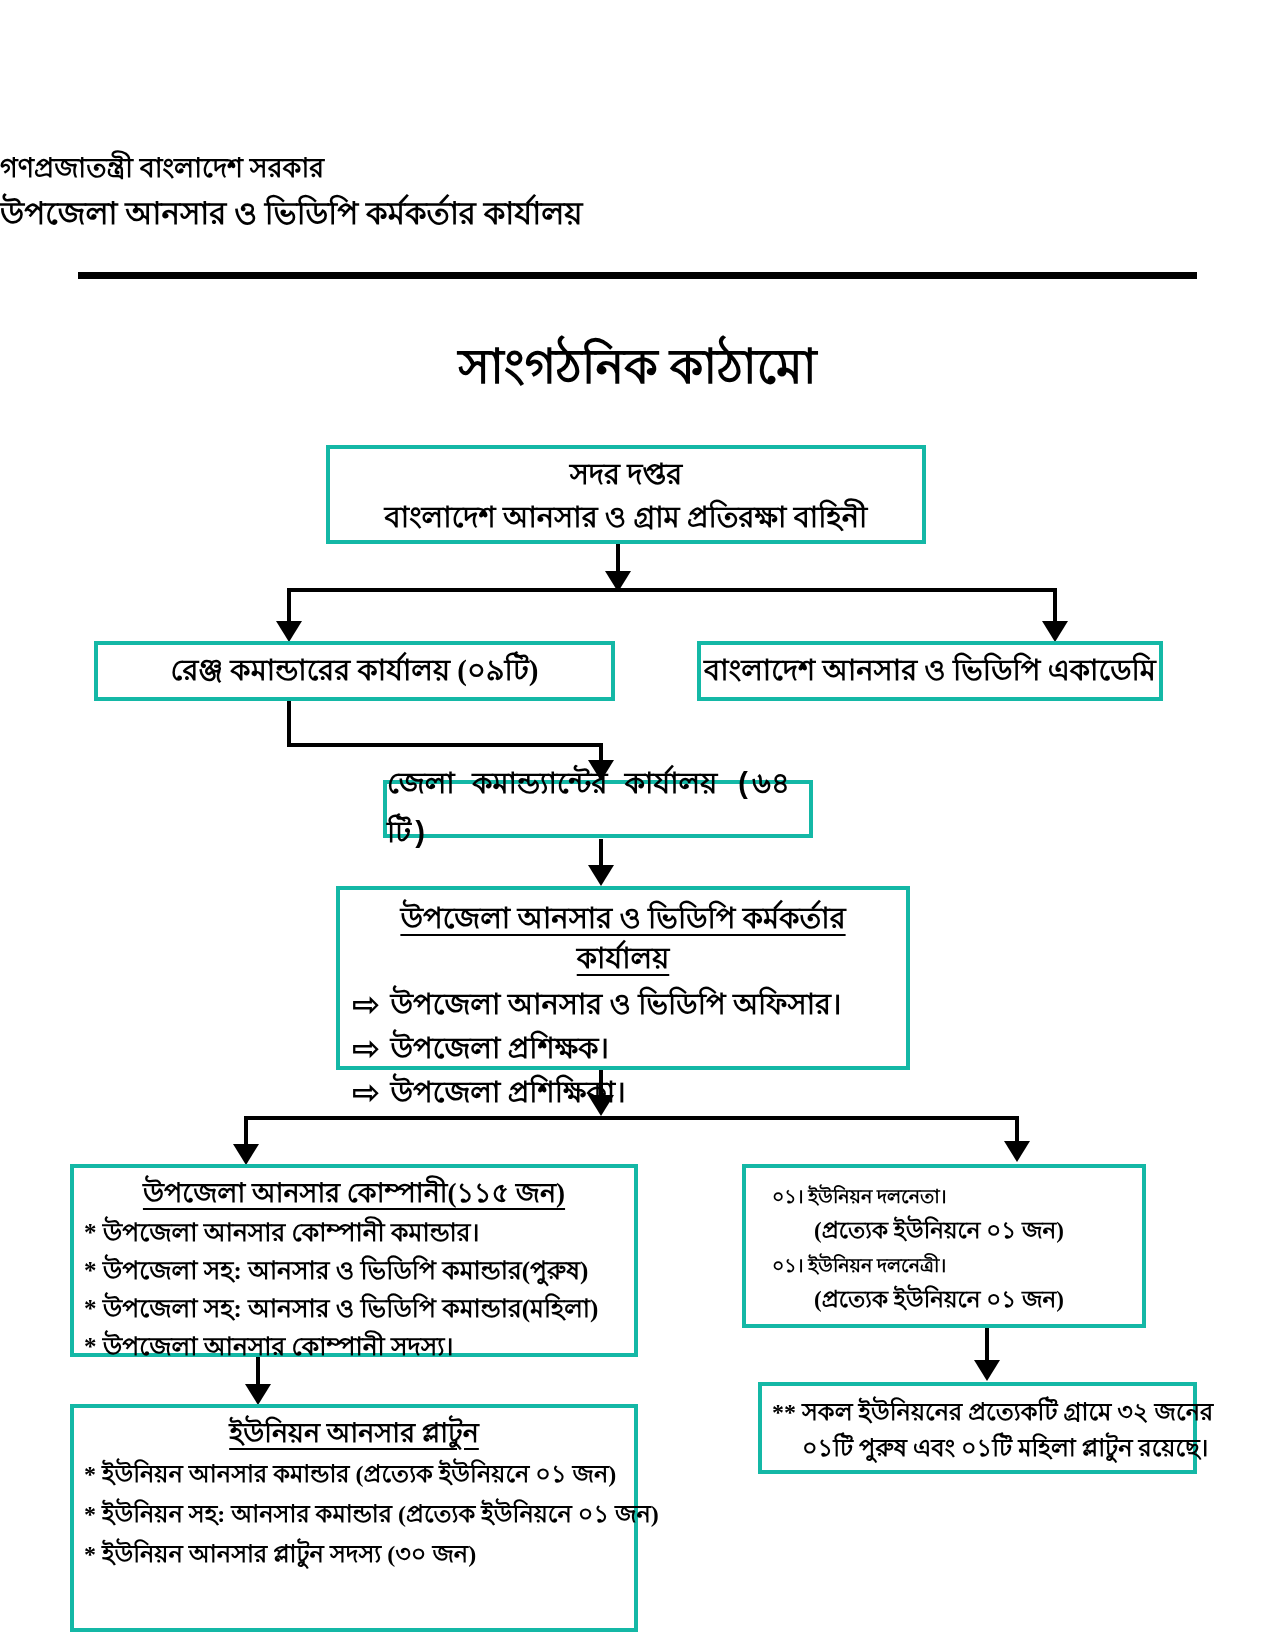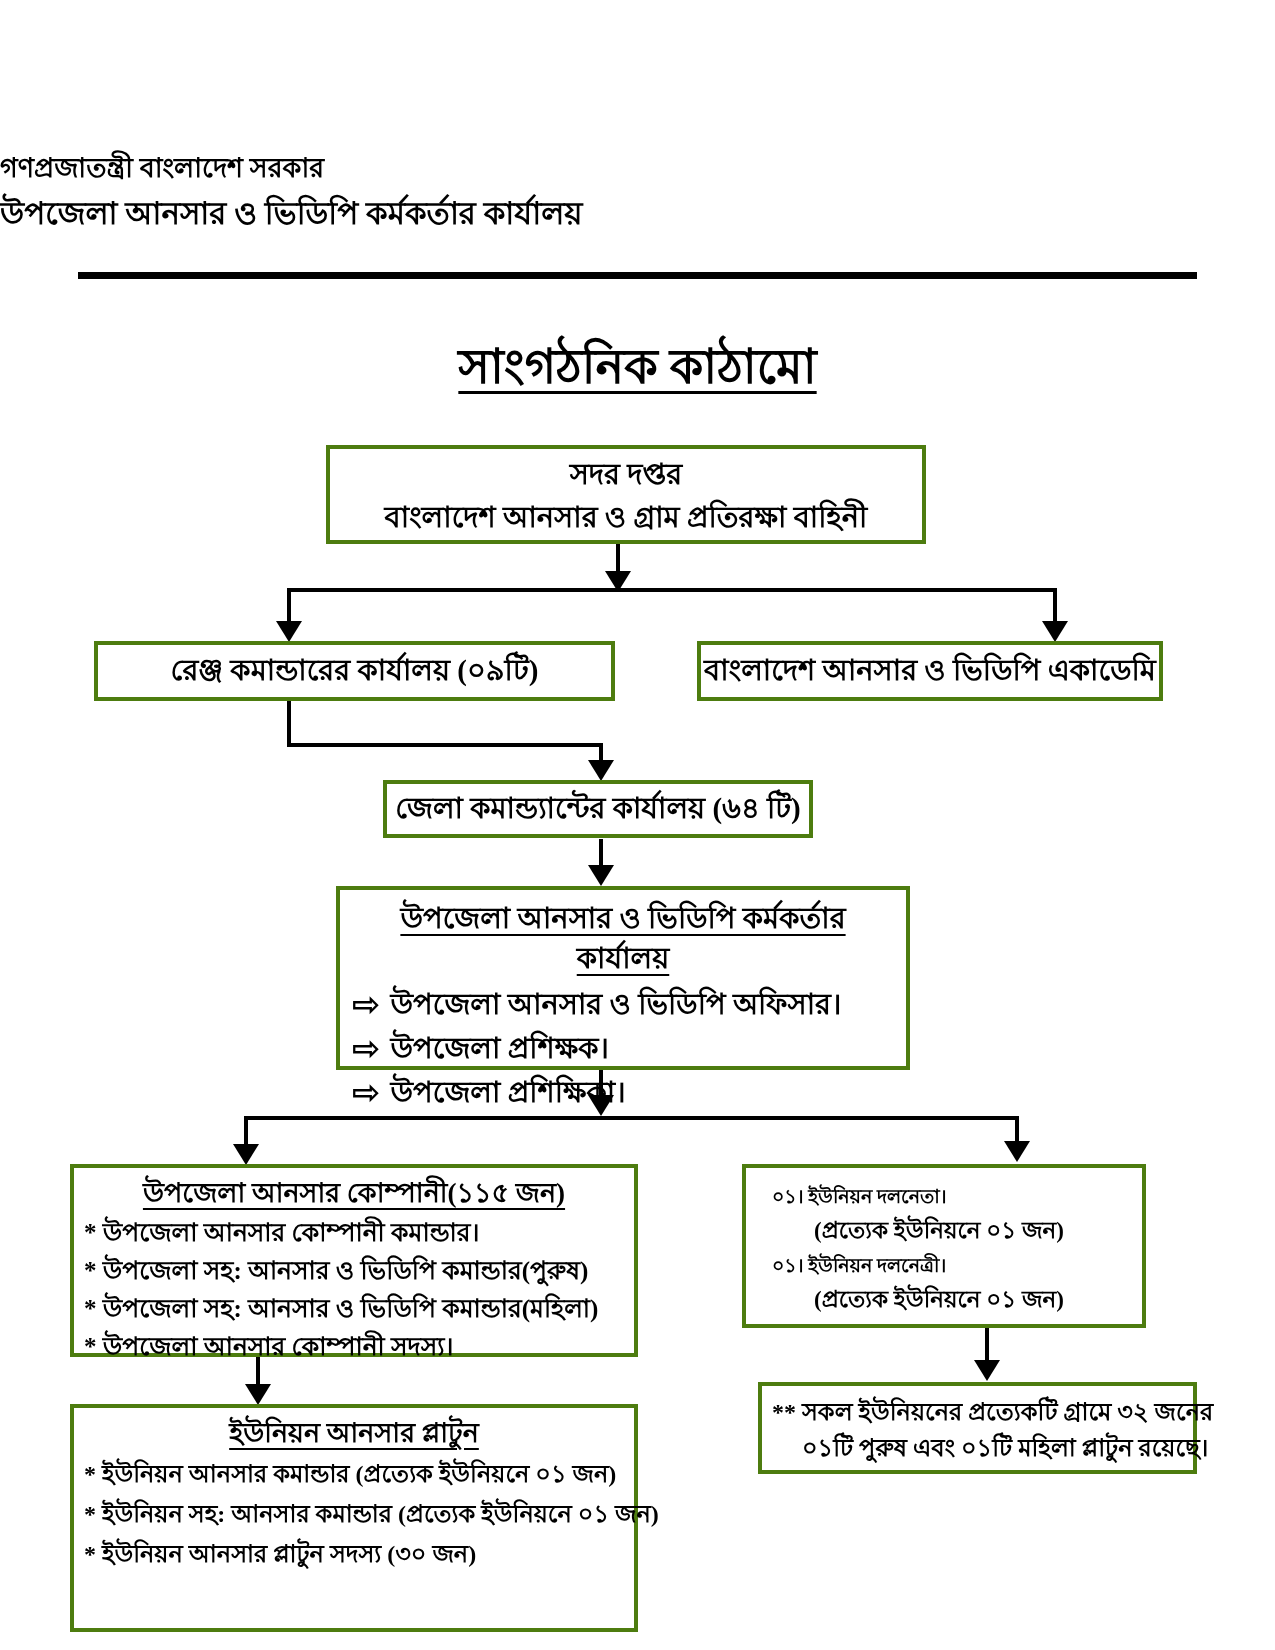--- a/index.html
+++ b/index.html
@@ -13,30 +13,30 @@
   }
   
   .hdr{position:absolute;left:0;top:118px;width:100%;font-weight:bold;margin-top:28px;}
   .hdr .l1{font-size:27px;line-height:44px;}
   .hdr .l2{font-size:31px;line-height:48px;}
   .hdr .l3{font-size:28px;line-height:46px;}
   .rule{position:absolute;left:78px;top:272px;width:1119px;height:7px;background:#000;}
   .title{
     position:absolute;left:0;top:330px;width:100%;text-align:center;
     font-size:48px;font-weight:bold;
-    text-decoration:underline;text-underline-offset:8px;text-decoration-thickness:3px;
+    text-underline-offset:8px;text-decoration-thickness:3px;
   }
   
-  .bx{position:absolute;border:4px solid #4d7c0f;box-sizing:border-box;background:#fff;}
+  .bx{position:absolute;border:4px solid #14b8a6;box-sizing:border-box;background:#fff;}
   .ctr{text-align:center;}
   .b-hq{left:326px;top:445px;width:600px;height:99px;padding-top:4px;}
   .b-hq div{font-size:29px;font-weight:bold;line-height:43px;}
   .b-range{left:94px;top:641px;width:521px;height:60px;display:flex;align-items:center;justify-content:center;font-size:29px;font-weight:bold;}
   .b-academy{left:697px;top:641px;width:466px;height:60px;display:flex;align-items:center;justify-content:center;font-size:29px;font-weight:bold;}
-  .b-district{left:383px;top:780px;width:430px;height:58px;display:flex;align-items:center;justify-content:center;font-size:29px;font-weight:bold;}
+  .b-district{left:383px;top:780px;width:430px;height:58px;display:flex;align-items:center;justify-content:center;font-size:29px;font-weight:bold;font-family:Liberation Mono, monospace;}
   .b-upz{left:336px;top:886px;width:574px;height:184px;padding:8px 12px;}
   .b-upz .t{font-size:29px;font-weight:bold;text-align:center;
     text-decoration:underline;text-underline-offset:6px;text-decoration-thickness:2px;line-height:40px;margin-bottom:4px;}
   .arrow-line{font-size:29px;font-weight:bold;line-height:44px;white-space:nowrap;}
   .rarr{font-family:"DejaVu Sans", sans-serif;font-size:34px;margin-right:10px;vertical-align:-2px;}
   .b-comp{left:70px;top:1164px;width:568px;height:193px;padding:6px 10px;}
   .b-comp .t{font-size:27px;font-weight:bold;text-align:center;
     text-decoration:underline;text-underline-offset:6px;text-decoration-thickness:2px;line-height:38px;margin-bottom:2px;}
   .b-comp .it{font-size:25px;font-weight:bold;line-height:38px;white-space:nowrap;}
   .b-lead{left:742px;top:1164px;width:404px;height:164px;padding:10px 0 0 26px;}

